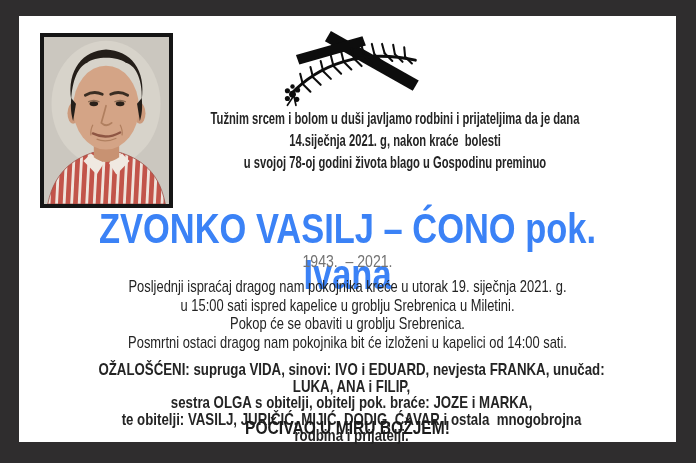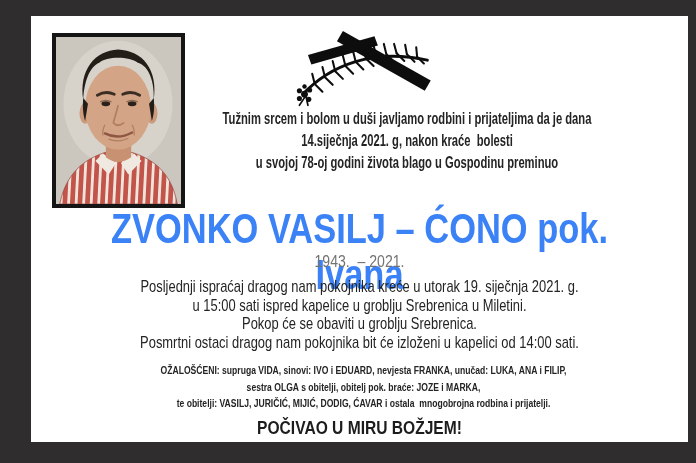--- a/index.html
+++ b/index.html
@@ -2,38 +2,38 @@
 <html><head>
 <meta charset="utf-8">
 <style>
   html,body{margin:0;padding:0;}
   body{
     width:696px;height:463px;position:relative;overflow:hidden;
     background:#2f2d2e;
     font-family:"Liberation Sans","DejaVu Sans",sans-serif;
   }
   .panel{
-    position:absolute;left:31px;top:16px;width:657px;height:426px;
+    position:absolute;left:19px;top:16px;width:657px;height:426px;
     background:#ffffff;
   }
   .photo{
     position:absolute;left:21px;top:17px;width:133px;height:175px;
     border:4px solid #151515;box-sizing:border-box;background:#cbc7bf;
   }
   .photo svg{display:block;width:100%;height:100%;}
   .cross-art{
     position:absolute;left:265px;top:10px;width:145px;height:82px;
   }
   .txt{position:absolute;text-align:center;color:#242424;}
   .txt .line{transform:scaleX(var(--sx,0.75));transform-origin:50% 50%;white-space:pre-wrap;}
   .intro{left:95px;right:0;top:92px;font-size:16px;line-height:22px;font-weight:bold;--sx:0.70;}
   .name-block{left:0;right:0;top:190px;font-size:42px;line-height:46px;font-weight:bold;color:#3b82f6;letter-spacing:0;--sx:0.82;}
   .years{left:0;right:0;top:236px;font-size:16px;line-height:20px;font-weight:normal;color:#737373;--sx:0.88;}
   .funeral{left:0;right:0;top:262px;font-size:17px;line-height:18.5px;font-weight:normal;--sx:0.76;}
-  .mourners{left:0;right:0;top:346px;font-size:11px;line-height:16.5px;font-weight:bold;margin-left:8px;--sx:0.78;}
+  .mourners{left:0;right:0;top:346px;font-size:17px;line-height:16.5px;font-weight:bold;margin-left:8px;--sx:0.78;}
   .closing{left:0;right:0;top:401px;font-size:19px;line-height:22px;font-weight:bold;color:#1c1c1c;--sx:0.82;}
 </style>
 </head>
 <body>
 
 <div class="panel">
 
   <div class="photo">
     <svg viewBox="0 0 133 175" preserveAspectRatio="none">
       <defs>

